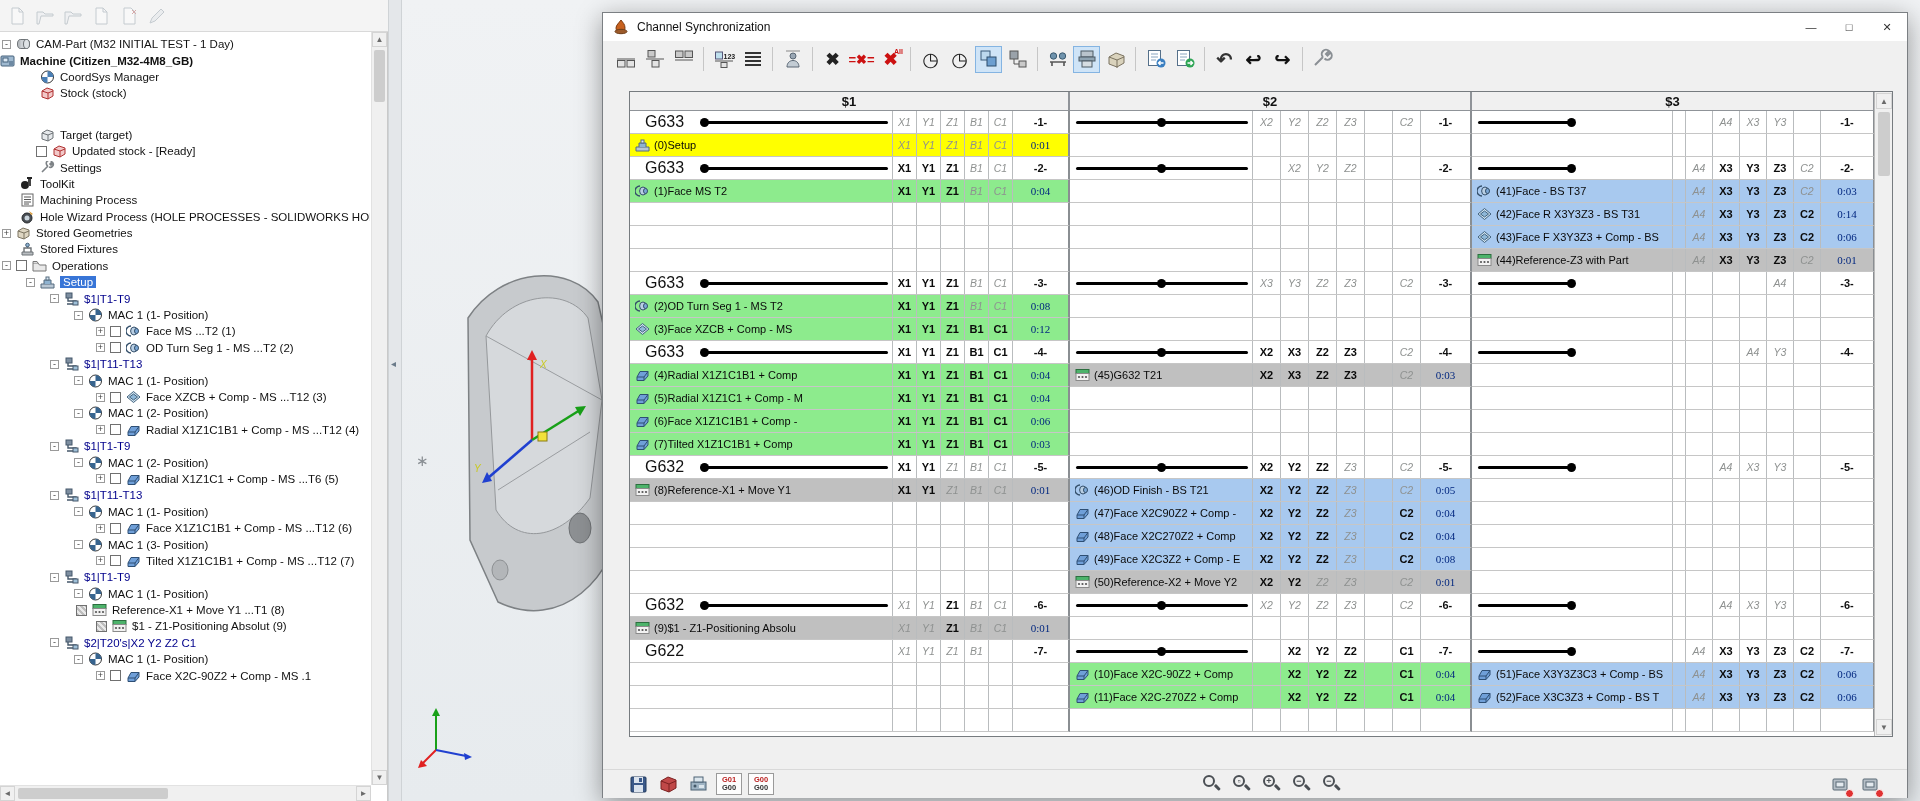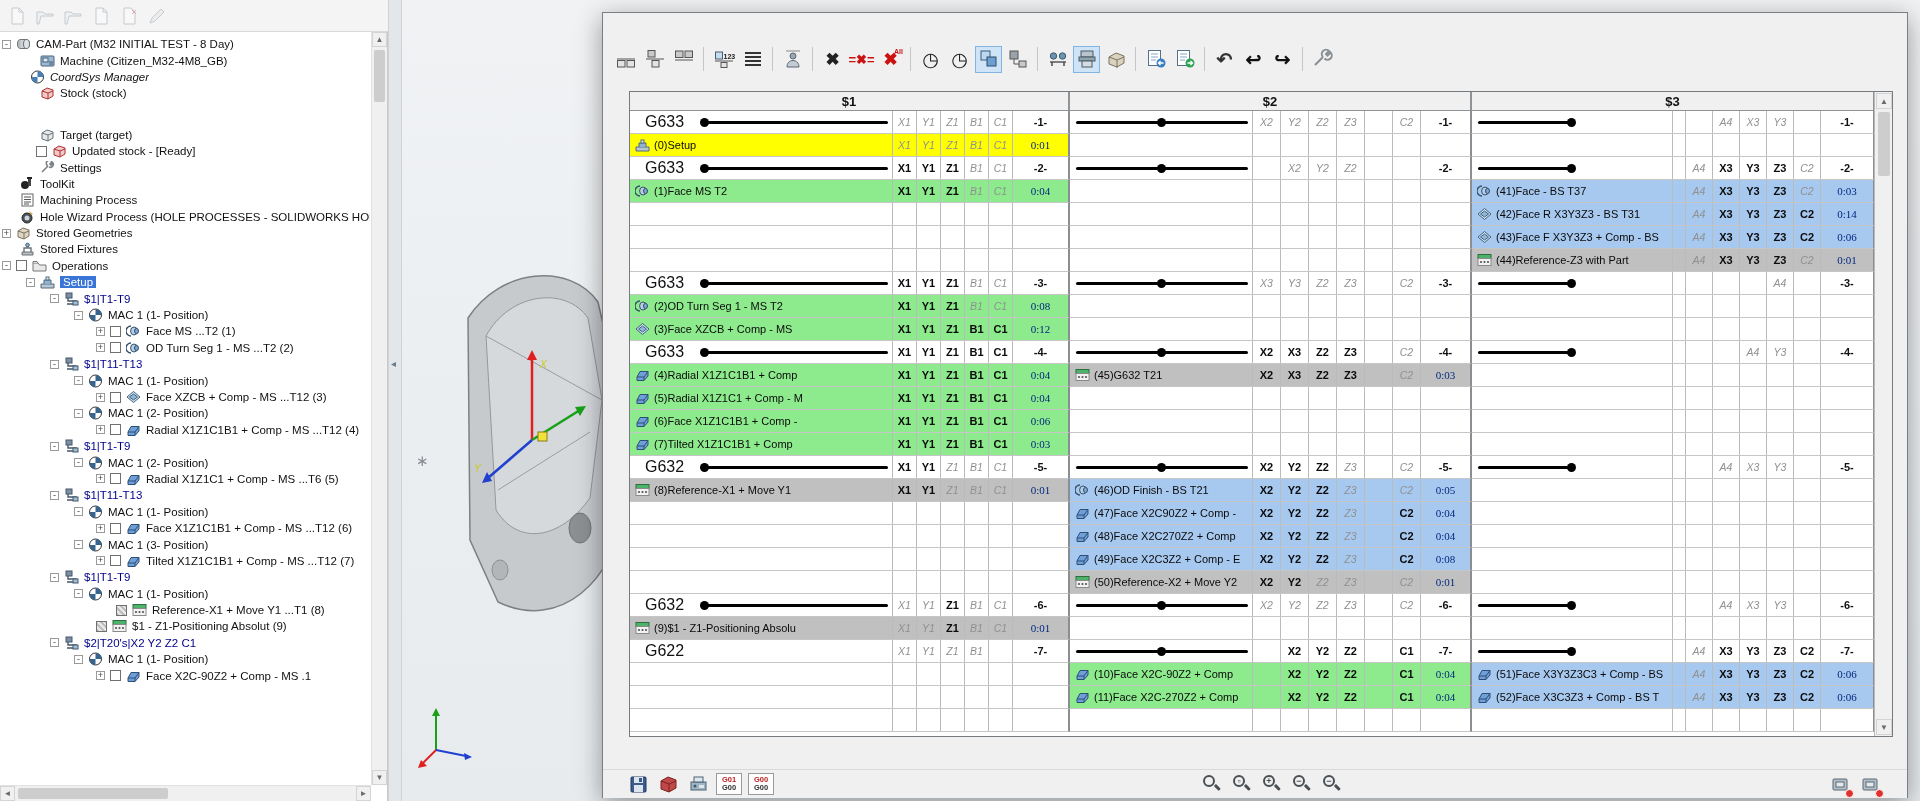--- a/index.html
+++ b/index.html
@@ -147,31 +147,31 @@
 
   <div id="tree-pane">
     <div id="tree-items">
         <div class="titem" style="padding-left: 2px;">
           <span class="exp">-</span>
           <span class="tic"><svg viewBox="0 0 15 14">
               <ellipse cx="4.5" cy="7" rx="3" ry="4.5" fill="#b9bdc1" stroke="#6d7276"></ellipse>
               <path d="M4.5 2.5h6a3 4.5 0 0 1 0 9h-6" fill="#cdd1d5" stroke="#6d7276"></path>
               <ellipse cx="10.5" cy="7" rx="3" ry="4.5" fill="#dfe3e6" stroke="#6d7276"></ellipse>
             </svg></span>
-          <span class="lbl">CAM-Part (M32 INITIAL TEST - 8 Day)</span>
-        </div>
-        <div class="titem" style="padding-left: 40px;">
+          <span class="lbl">CAM-Part (M32 INITIAL TEST - 1 Day)</span>
+        </div>
+        <div class="titem" style=" font-weight: bold;">
           <span class="tic"><svg viewBox="0 0 15 14">
               <rect x="1" y="2" width="13" height="10" rx="1" fill="#9fb9d0" stroke="#44607a"></rect>
               <rect x="3" y="4" width="5" height="4" fill="#dce9f4" stroke="#44607a"></rect>
               <rect x="9" y="7" width="4" height="4" fill="#6d89a3"></rect>
             </svg></span>
           <span class="lbl">Machine (Citizen_M32-4M8_GB)</span>
         </div>
-        <div class="titem" style="padding-left: 30px; font-style: italic;">
+        <div class="titem" style="padding-left: 40px;">
           <span class="tic"><svg viewBox="0 0 15 14">
               <circle cx="7.5" cy="7" r="6" fill="#fff" stroke="#333"></circle>
               <path d="M7.5 1 A6 6 0 0 1 13.5 7 L7.5 7 Z" fill="#4a7fb5"></path>
               <path d="M7.5 13 A6 6 0 0 1 1.5 7 L7.5 7 Z" fill="#4a7fb5"></path>
             </svg></span>
           <span class="lbl">CoordSys Manager</span>
         </div>
         <div class="titem" style="padding-left: 40px;">
           <span class="tic"><svg viewBox="0 0 15 14">
               <path d="M2 5l5-3 6 2v6l-5 3-6-2z" fill="#f2c9c9" stroke="#b03030"></path>
@@ -423,21 +423,21 @@
         </div>
         <div class="titem" style="padding-left: 74px;">
           <span class="exp">-</span>
           <span class="tic"><svg viewBox="0 0 15 14">
               <circle cx="7.5" cy="7" r="6" fill="#fff" stroke="#333"></circle>
               <path d="M7.5 1 A6 6 0 0 1 13.5 7 L7.5 7 Z" fill="#37648f"></path>
               <path d="M7.5 13 A6 6 0 0 1 1.5 7 L7.5 7 Z" fill="#37648f"></path>
             </svg></span>
           <span class="lbl">MAC 1 (1- Position)</span>
         </div>
-        <div class="titem" style="padding-left: 116px;">
+        <div class="titem" style="padding-left: 76px;">
           <span class="cb hatch"></span>
           <span class="tic"><svg viewBox="0 0 15 14">
               <rect x="1" y="1.5" width="13" height="4" fill="#4db36b" stroke="#2c6e3f"></rect>
               <rect x="1" y="5.5" width="13" height="7" fill="#f2f2f2" stroke="#8a8a8a"></rect>
               <circle cx="4" cy="9" r="1.1" fill="#555"></circle>
               <circle cx="7.5" cy="9" r="1.1" fill="#555"></circle>
               <circle cx="11" cy="9" r="1.1" fill="#555"></circle>
             </svg></span>
           <span class="lbl">Reference-X1 + Move Y1 ...T1 (8)</span>
         </div>
@@ -520,20 +520,32 @@
       <line x1="22" y1="50" x2="22" y2="14" stroke="#18a018" stroke-width="2"></line>
         <path d="M22 8 l-4 8 h8 Z" fill="#18a018"></path>
       <line x1="22" y1="50" x2="8" y2="64" stroke="#e02020" stroke-width="2"></line>
         <path d="M4 68 l9 -2 -6 -6 Z" fill="#e02020"></path>
       <line x1="22" y1="50" x2="52" y2="56" stroke="#2040d0" stroke-width="2"></line>
         <path d="M58 57 l-8 -4 1 7 Z" fill="#2040d0"></path>
     </svg>
   </div>
 
   <div id="dialog">
+    <div id="dlg-titlebar">
+      <svg id="dlg-title-icon" viewBox="0 0 16 16">
+        <path d="M8 1 C10 4 12 5 12 9 A4.5 4.5 0 0 1 3 9 C3 6 6 4 8 1 Z" fill="#c8611e" stroke="#7c3a10"></path>
+        <ellipse cx="8" cy="12.5" rx="6" ry="2.2" fill="#9c5a2a" stroke="#6e3d17"></ellipse>
+      </svg>
+      <span id="dlg-title">Channel Synchronization</span>
+      <div id="dlg-winbtns">
+        <div class="winbtn">—</div>
+        <div class="winbtn">□</div>
+        <div class="winbtn">✕</div>
+      </div>
+    </div>
 
     <div id="dlg-toolbar">
         <div class="tb-icon">
           <svg viewBox="0 0 22 22">
             <path d="M2 11h18" stroke="#555"></path>
             <rect x="2.5" y="12.5" width="7.5" height="6.5" fill="#e3e3e3" stroke="#555"></rect>
             <rect x="12" y="12.5" width="7.5" height="6.5" fill="#e3e3e3" stroke="#555"></rect>
           </svg>
         </div>
         <div class="tb-icon">

